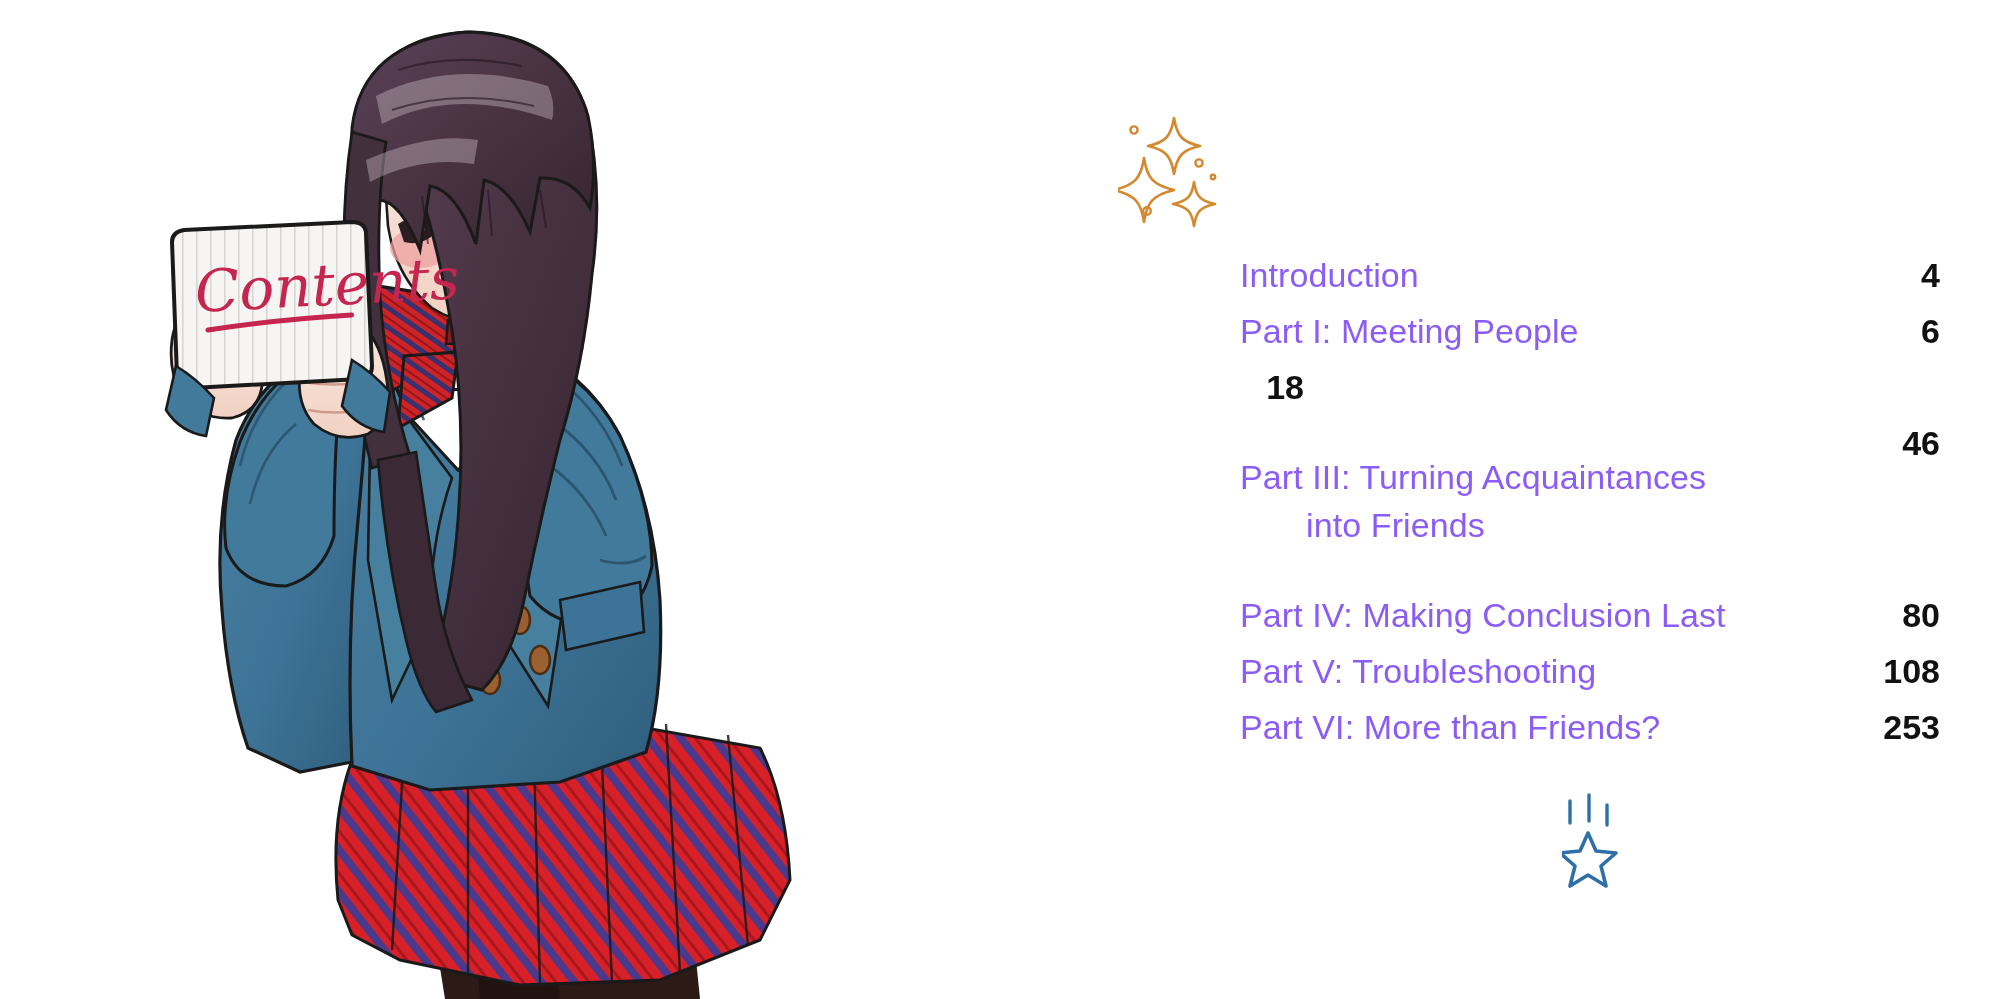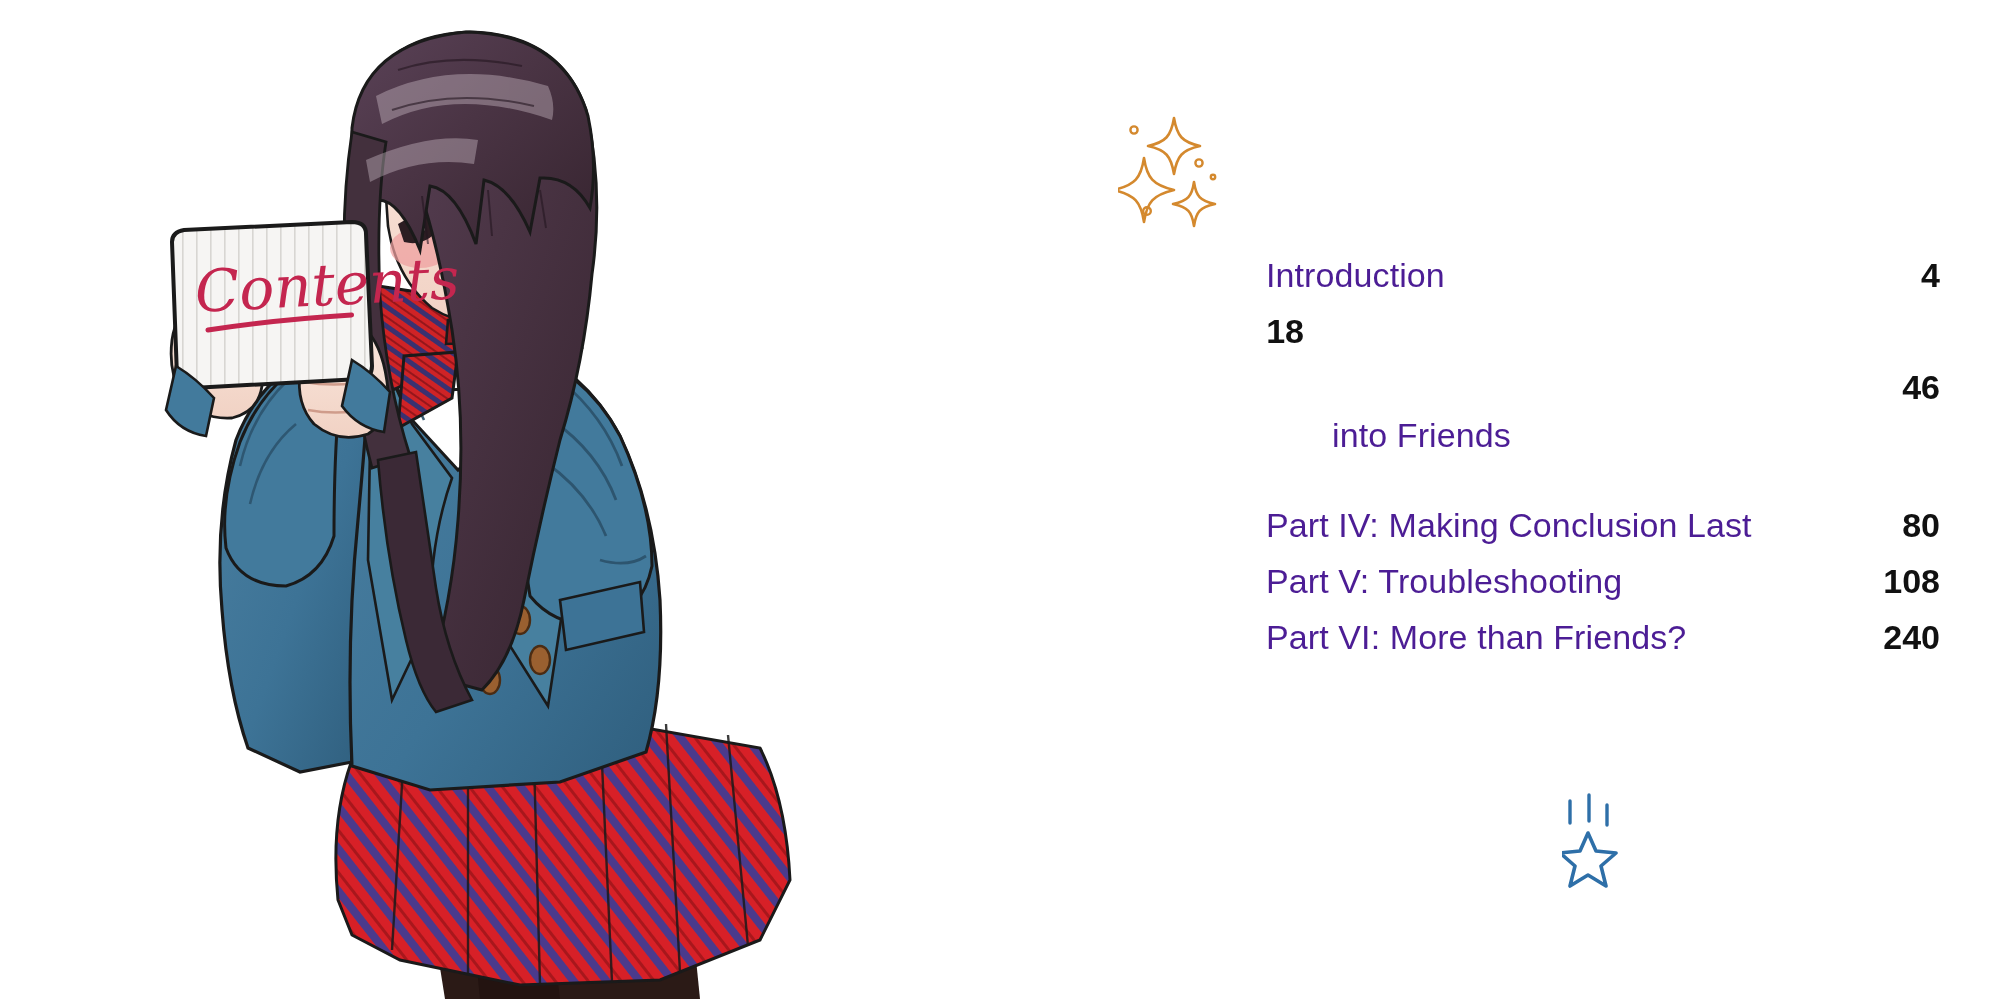--- a/index.html
+++ b/index.html
@@ -59,26 +59,25 @@
     align-items: flex-start;
     justify-content: space-between;
     margin-bottom: 22px;
     line-height: 1.0;
   }
   .toc-row:last-child { margin-bottom: 0; }
 
   .toc-title {
     font-size: 34px;
     font-weight: 400;
-    color: #4c1d95;
+    color: #8b5cf6;
     letter-spacing: 0.1px;
     white-space: pre-line;
     flex: 0 1 auto;
     padding-right: 24px;
-    margin-left: 26px;
   }
   .toc-title .cont-line {
     display: block;
     padding-left: 66px;
     margin-top: 14px;
   }
   .toc-page {
     font-size: 34px;
     font-weight: 700;
     color: #111111;
@@ -306,42 +305,47 @@
     </svg>
   </div>
 
   <div class="toc-list">
 
     <div class="toc-row">
       <div class="toc-title">Introduction</div>
       <div class="toc-page">4</div>
     </div>
 
+    <div class="toc-row">
+      <div class="toc-title">Part I: Meeting People</div>
+      <div class="toc-page">6</div>
+    </div>
 
     <div class="toc-row">
       <div class="toc-page">18</div>
     </div>
 
     <div class="toc-row">
       <div class="toc-title">
+        <span>Part III: Turning Acquaintances</span>
         <span class="cont-line">into Friends</span>
       </div>
       <div class="toc-page">46</div>
     </div>
 
     <div class="toc-row">
       <div class="toc-title">Part IV: Making Conclusion Last</div>
       <div class="toc-page">80</div>
     </div>
 
     <div class="toc-row">
       <div class="toc-title">Part V: Troubleshooting</div>
       <div class="toc-page">108</div>
     </div>
 
     <div class="toc-row">
       <div class="toc-title">Part VI: More than Friends?</div>
-      <div class="toc-page">240</div>
+      <div class="toc-page">253</div>
     </div>
 
 
   </div>
 </div>
 
 </body></html>

